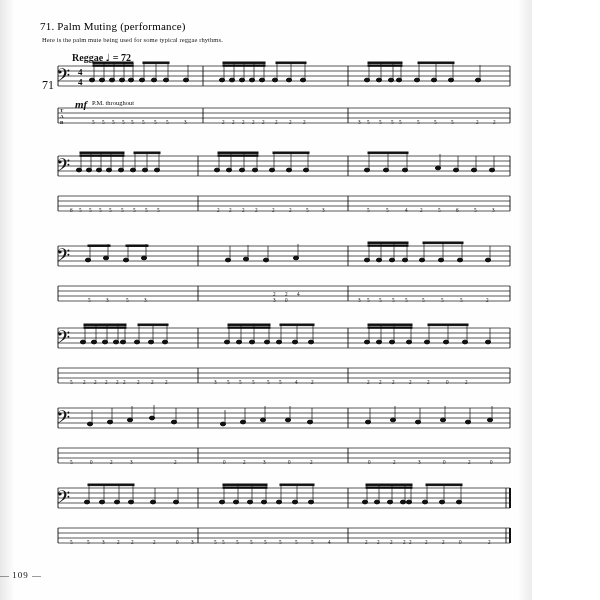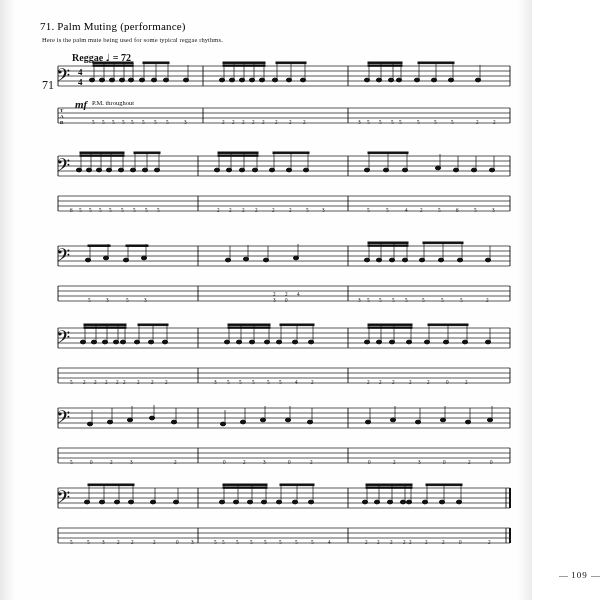--- a/index.html
+++ b/index.html
@@ -46,21 +46,21 @@
     font-style:italic;font-weight:bold;font-size:11px;font-family:"Liberation Serif",serif;
   }
   .pmtext{
     position:absolute;left:92px;top:99px;
     font-size:6.5px;font-family:"Liberation Serif",serif;
   }
   .measureno{
     position:absolute;left:42px;top:78px;font-size:12px;
   }
   .pagenum{
-    position:absolute;left:0;top:570px;width:600px;text-align:right;
+    position:absolute;left:0;top:570px;width:600px;text-align:left;
     font-size:9px;color:#111;letter-spacing:1px;
   }
   .pagenum .dash{letter-spacing:0;}
 
   
   .system{position:absolute;left:48px;width:470px;}
   svg{display:block;overflow:visible;}
   .stafflines line, .tabline{stroke:#111;stroke-width:.7;}
   .barline{stroke:#111;stroke-width:.9;}
   .tabnum{font-family:"Liberation Serif",serif;font-size:5.2px;fill:#111;}

